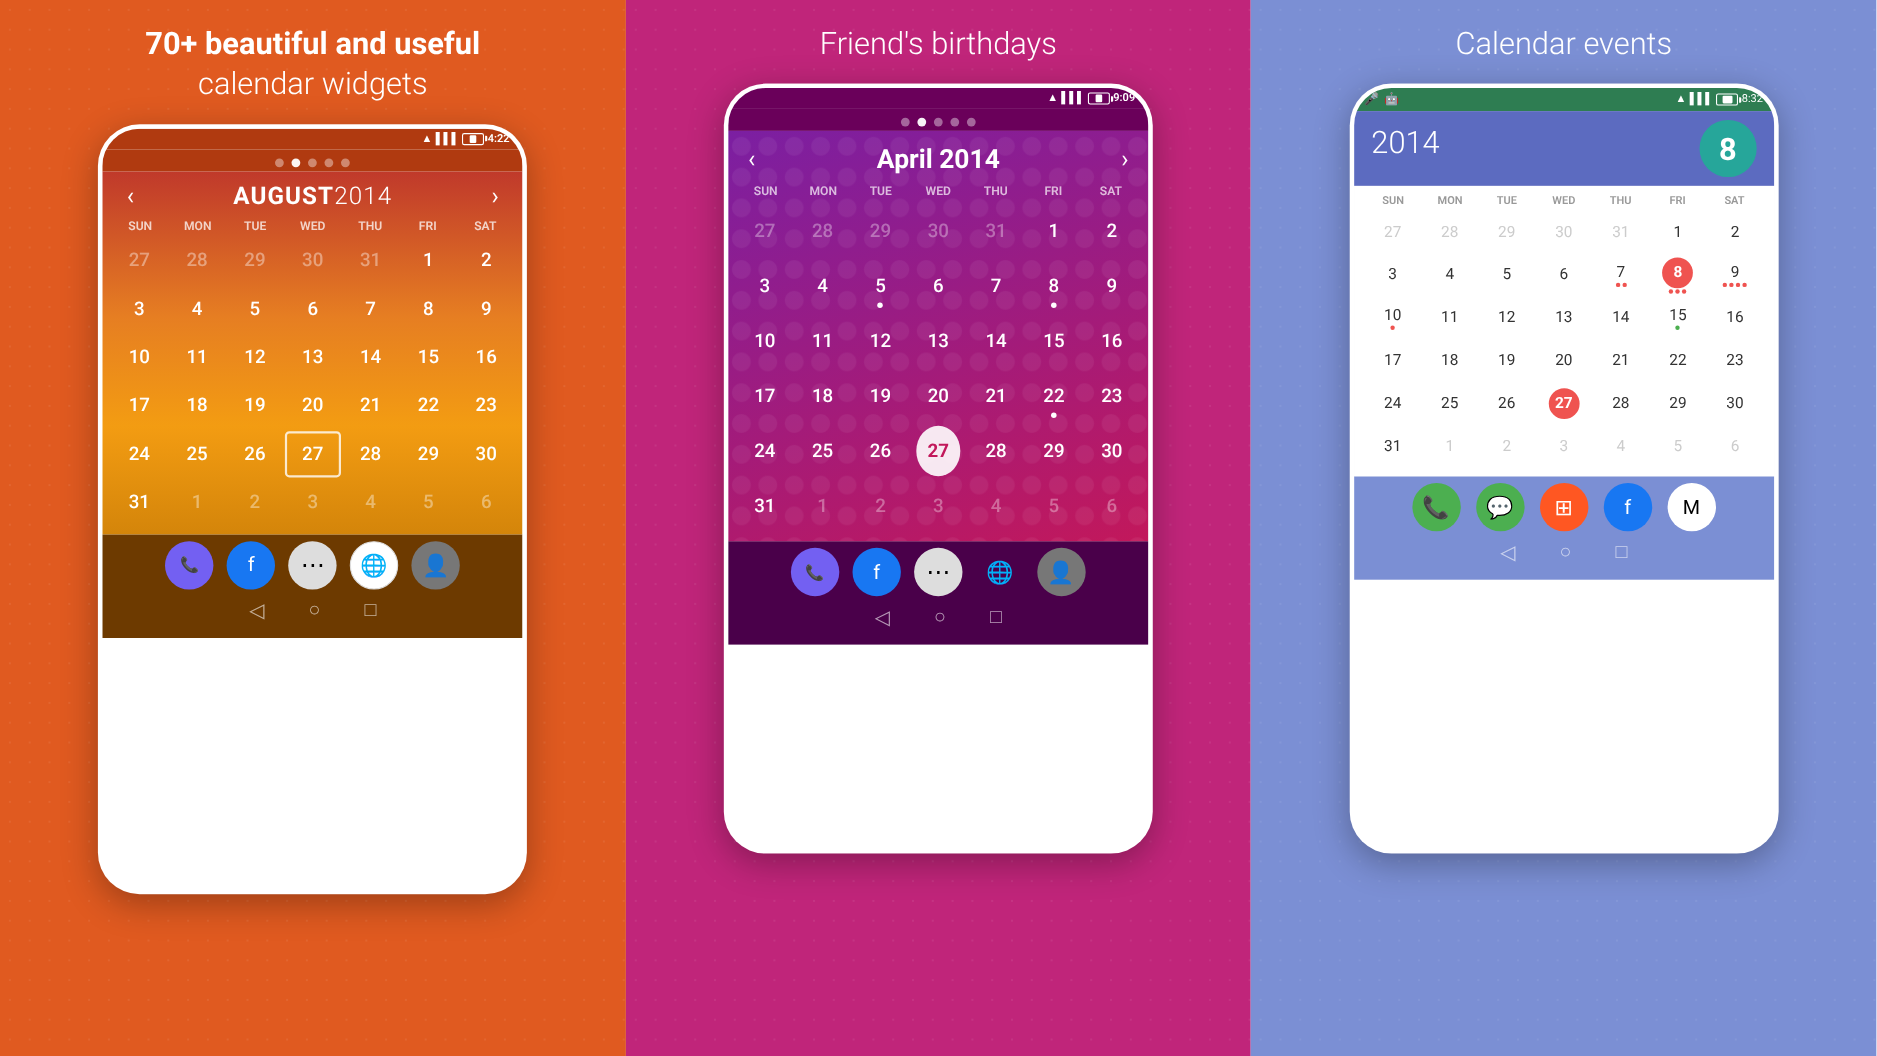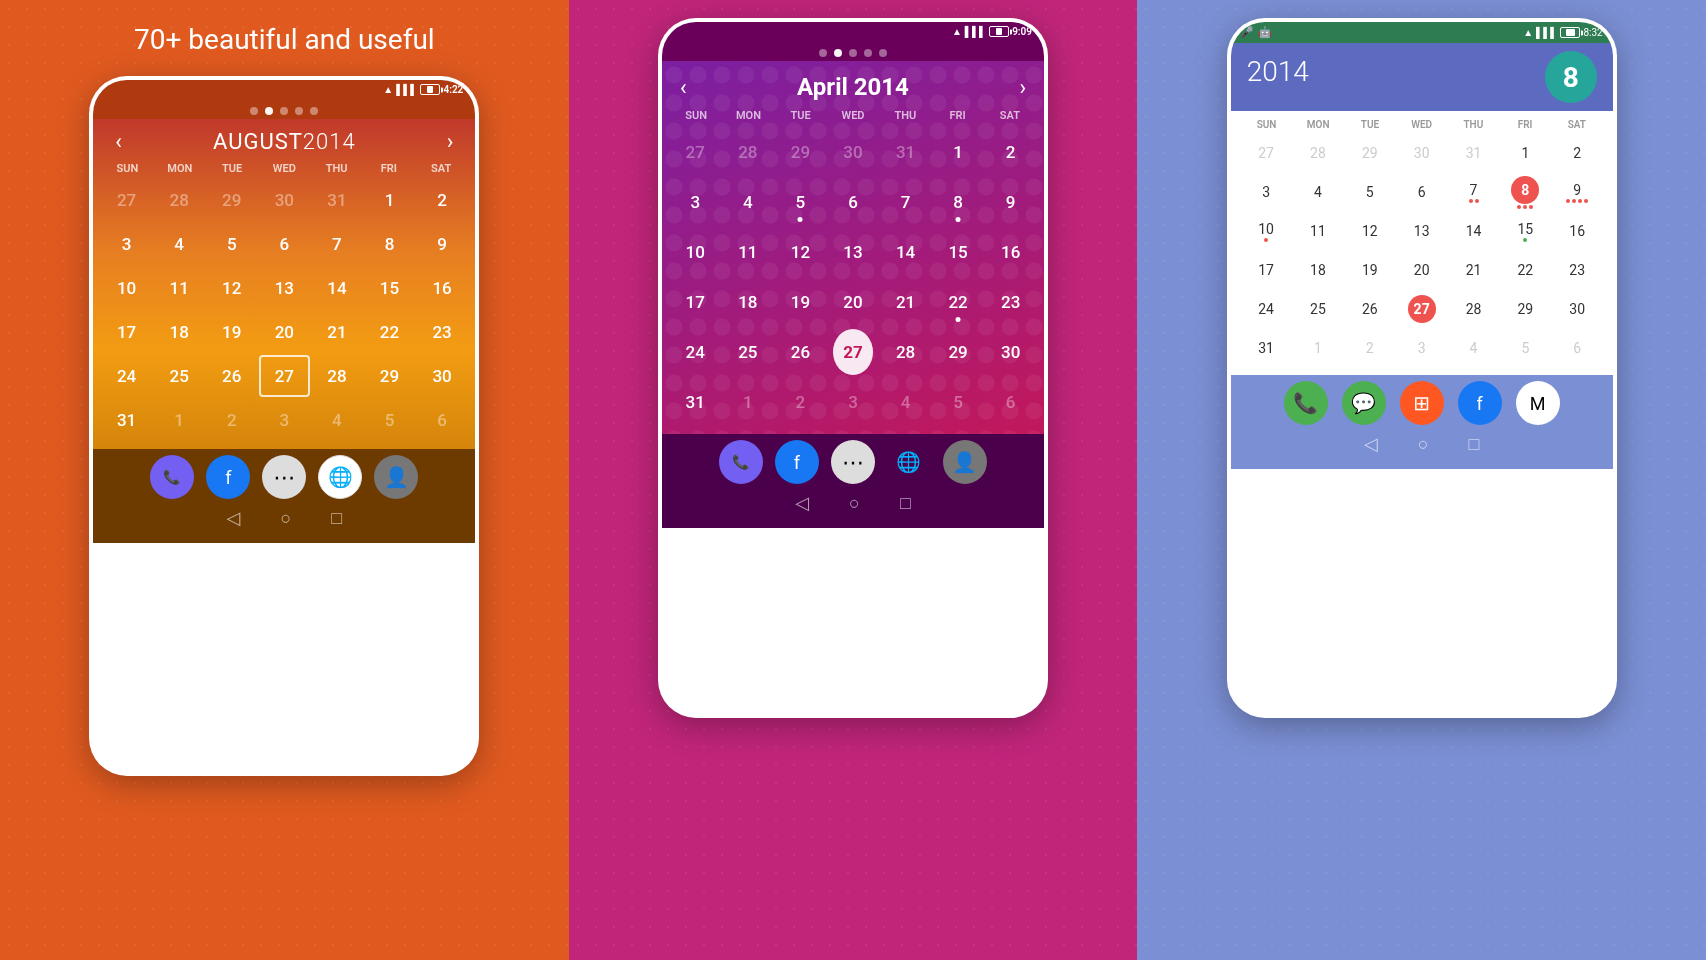--- a/index.html
+++ b/index.html
@@ -38,21 +38,21 @@
     .panel-title {
       color: white;
       text-align: center;
       font-size: 28px;
       font-weight: 300;
       margin-top: 22px;
       line-height: 1.3;
       z-index: 1;
       padding: 0 20px;
     }
-    .panel-title strong { font-weight: 400; }
+    .panel-title strong { font-weight: 700; }
 
     
     .phone-frame {
       z-index: 1;
       margin-top: 18px;
       border-radius: 38px;
       border: 4px solid rgba(255,255,255,0.85);
       background: #fff;
       overflow: hidden;
       position: relative;
@@ -112,21 +112,21 @@
       flex-direction: column;
       padding: 0 8px 8px;
     }
     .cal1-header {
       display: flex; align-items: center; justify-content: space-between;
       padding: 10px 8px 6px;
     }
     .cal1-title {
       font-size: 22px; font-weight: 700; color: white; letter-spacing: 1px;
     }
-    .cal1-title span { font-weight: 400; }
+    .cal1-title span { font-weight: 700; }
     .cal1-nav { color: white; font-size: 22px; cursor: pointer; padding: 0 6px; }
     .cal1-days-header {
       display: grid; grid-template-columns: repeat(7, 1fr);
       text-align: center; color: rgba(255,255,255,0.75); font-size: 11px;
       font-weight: 600; padding: 2px 0 4px;
     }
     .cal1-grid {
       display: grid; grid-template-columns: repeat(7, 1fr);
       gap: 2px; flex: 1;
     }
@@ -280,20 +280,21 @@
       display: flex; justify-content: space-between; align-items: center;
       padding: 4px 10px; background: #2e7d52; font-size: 11px; color: white;
     }
   </style>
 </head>
 <body>
 
 <div class="panel panel-1">
   <p class="panel-title">
     <strong>70+ beautiful and useful</strong><br>
+    <span>calendar widgets</span>
   </p>
 
   <div class="phone-frame phone-frame-1">
 
     <div class="status-bar status-bar-1">
       <div class="status-icons">
         <span>▲</span>
         <span>▌▌▌</span>
         <span class="battery-box">
           <div class="battery-fill" style="width:33%"></div>
@@ -390,20 +391,23 @@
       <div class="nav-buttons">
         <span class="nav-btn">◁</span>
         <span class="nav-btn">○</span>
         <span class="nav-btn">□</span>
       </div>
     </div>
   </div>
 </div>
 
 <div class="panel panel-2">
+  <p class="panel-title">
+    <span>Friend's birthdays</span>
+  </p>
 
   <div class="phone-frame phone-frame-2">
 
     <div class="status-bar status-bar-1" style="background:#6a005a">
       <div class="status-icons">
         <span>▲</span>
         <span>▌▌▌</span>
         <span class="battery-box">
           <div class="battery-fill" style="width:34%"></div>
         </span>
@@ -497,20 +501,23 @@
       <div class="nav-buttons">
         <span class="nav-btn">◁</span>
         <span class="nav-btn">○</span>
         <span class="nav-btn">□</span>
       </div>
     </div>
   </div>
 </div>
 
 <div class="panel panel-3">
+  <p class="panel-title">
+    <span>Calendar events</span>
+  </p>
 
   <div class="phone-frame phone-frame-3">
 
     <div class="status-bar-3">
       <div class="status-bar-3-left">
         <span>🎤</span>
         <span>🤖</span>
       </div>
       <div class="status-icons" style="color:white">
         <span>▲</span>

